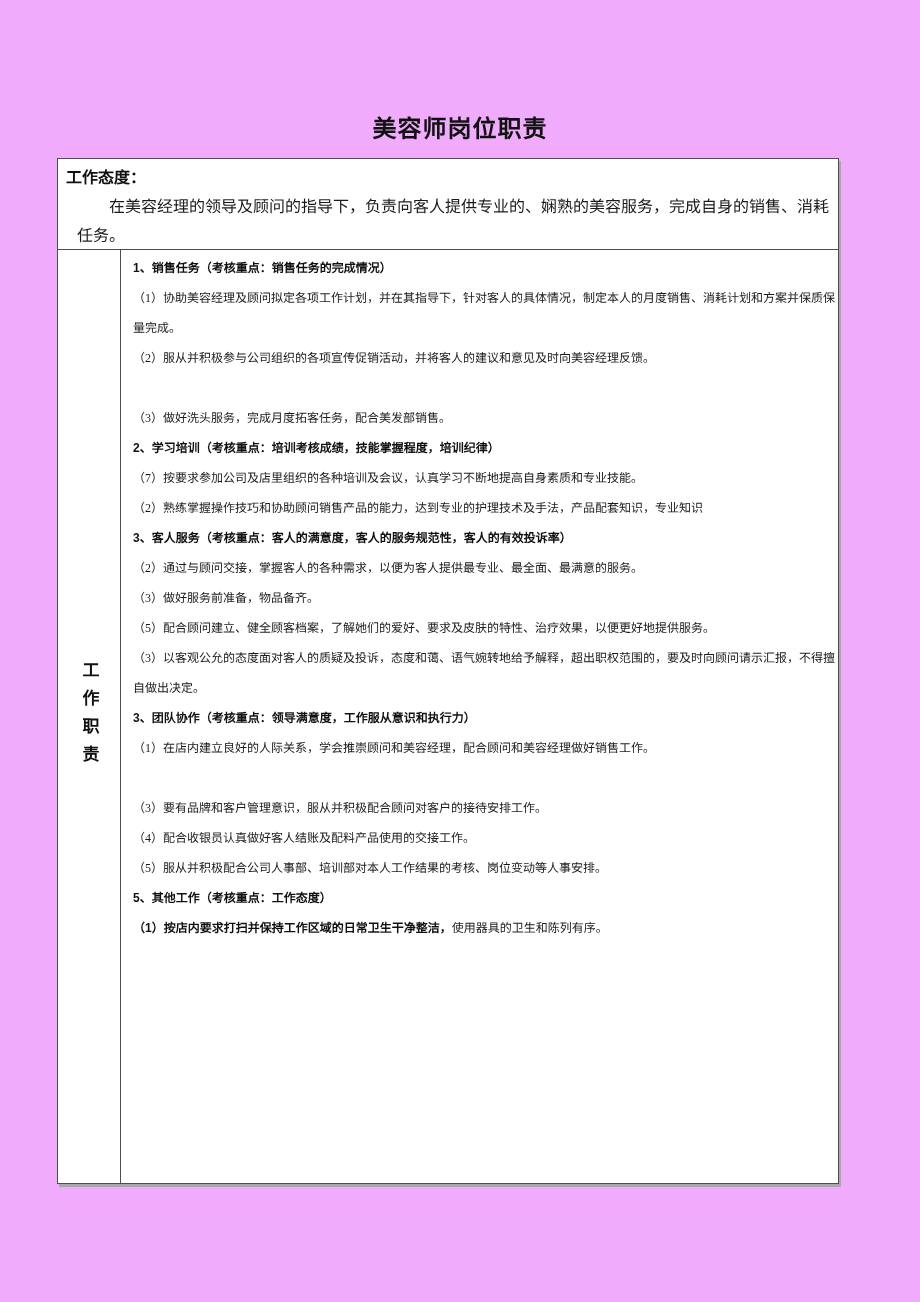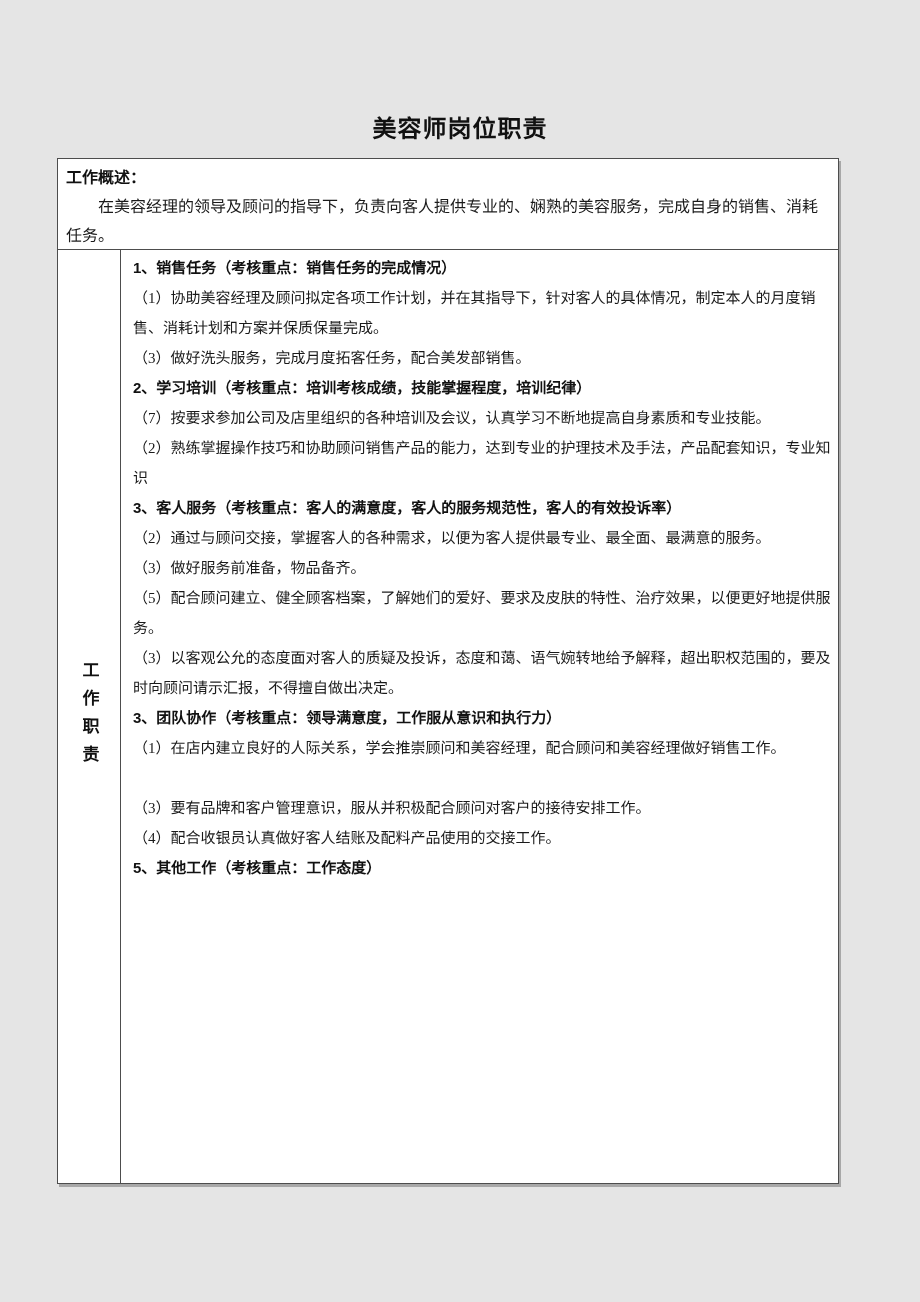--- a/index.html
+++ b/index.html
@@ -4,21 +4,21 @@
 <style>
   html, body {
     margin: 0;
     padding: 0;
     background: #ffffff;
   }
   .page {
     position: relative;
     width: 920px;
     height: 1302px;
-    background: #e5e5e5;
+    background: #f0abfc;
     color: #1a1a1a;
     font-family: "Liberation Serif", "DejaVu Serif", serif;
     overflow: hidden;
   }
   .doc-title {
     position: absolute;
     top: 112px;
     left: 0;
     width: 920px;
     text-align: center;
@@ -49,20 +49,21 @@
     overflow: hidden;
   }
   .overview-label {
     font-weight: bold;
     font-family: "Liberation Sans", "DejaVu Sans", sans-serif;
     color: #111111;
   }
   .overview-body {
     text-indent: 2em;
     color: #1a1a1a;
+    margin-left: 11px;
   }
   .duties-row {
     display: flex;
     align-items: stretch;
     min-height: 933px;
   }
   .duties-label-cell {
     box-sizing: border-box;
     width: 63px;
     flex: 0 0 63px;
@@ -77,21 +78,21 @@
     letter-spacing: 11px;
     font-size: 17px;
     font-weight: bold;
     font-family: "Liberation Sans", "DejaVu Sans", sans-serif;
     color: #111111;
   }
   .duties-content {
     box-sizing: border-box;
     flex: 1 1 auto;
     padding: 3px 2px 20px 12px;
-    font-size: 15px;
+    font-size: 12px;
     line-height: 30px;
   }
   .para {
     margin: 0;
   }
   .para.gap-after {
     margin-bottom: 30px;
   }
   .bold-part {
     font-weight: bold;
@@ -106,34 +107,35 @@
 </head>
 <body>
 
 <div class="page">
 
   <div class="doc-title">美容师岗位职责</div>
 
   <div class="doc-table">
 
     <div class="overview-row">
-      <div class="overview-label">工作概述：</div>
+      <div class="overview-label">工作态度：</div>
       <div class="overview-body">在美容经理的领导及顾问的指导下，负责向客人提供专业的、娴熟的美容服务，完成自身的销售、消耗任务。</div>
     </div>
 
     <div class="duties-row">
       <div class="duties-label-cell">
         <span class="duties-label">工作职责</span>
       </div>
       <div class="duties-content">
 
   <p class="para heading"><span class="bold-part">1、销售任务（考核重点：销售任务的完成情况）</span><span class="normal-part"></span></p>
 
   <p class="para body"><span class="bold-part"></span><span class="normal-part">（1）协助美容经理及顾问拟定各项工作计划，并在其指导下，针对客人的具体情况，制定本人的月度销售、消耗计划和方案并保质保量完成。</span></p>
 
+  <p class="para body gap-after"><span class="bold-part"></span><span class="normal-part">（2）服从并积极参与公司组织的各项宣传促销活动，并将客人的建议和意见及时向美容经理反馈。</span></p>
 
   <p class="para body"><span class="bold-part"></span><span class="normal-part">（3）做好洗头服务，完成月度拓客任务，配合美发部销售。</span></p>
 
   <p class="para heading"><span class="bold-part">2、学习培训（考核重点：培训考核成绩，技能掌握程度，培训纪律）</span><span class="normal-part"></span></p>
 
   <p class="para body"><span class="bold-part"></span><span class="normal-part">（7）按要求参加公司及店里组织的各种培训及会议，认真学习不断地提高自身素质和专业技能。</span></p>
 
   <p class="para body"><span class="bold-part"></span><span class="normal-part">（2）熟练掌握操作技巧和协助顾问销售产品的能力，达到专业的护理技术及手法，产品配套知识，专业知识</span></p>
 
   <p class="para heading"><span class="bold-part">3、客人服务（考核重点：客人的满意度，客人的服务规范性，客人的有效投诉率）</span><span class="normal-part"></span></p>
@@ -150,21 +152,23 @@
 
   <p class="para heading"><span class="bold-part">3、团队协作（考核重点：领导满意度，工作服从意识和执行力）</span><span class="normal-part"></span></p>
 
   <p class="para body gap-after"><span class="bold-part"></span><span class="normal-part">（1）在店内建立良好的人际关系，学会推崇顾问和美容经理，配合顾问和美容经理做好销售工作。</span></p>
 
 
   <p class="para body"><span class="bold-part"></span><span class="normal-part">（3）要有品牌和客户管理意识，服从并积极配合顾问对客户的接待安排工作。</span></p>
 
   <p class="para body"><span class="bold-part"></span><span class="normal-part">（4）配合收银员认真做好客人结账及配料产品使用的交接工作。</span></p>
 
+  <p class="para body"><span class="bold-part"></span><span class="normal-part">（5）服从并积极配合公司人事部、培训部对本人工作结果的考核、岗位变动等人事安排。</span></p>
 
   <p class="para heading"><span class="bold-part">5、其他工作（考核重点：工作态度）</span><span class="normal-part"></span></p>
 
+  <p class="para mixed"><span class="bold-part">（1）按店内要求打扫并保持工作区域的日常卫生干净整洁，</span><span class="normal-part">使用器具的卫生和陈列有序。</span></p>
 </div>
     </div>
 
   </div>
 
 </div>
 
 </body></html>

